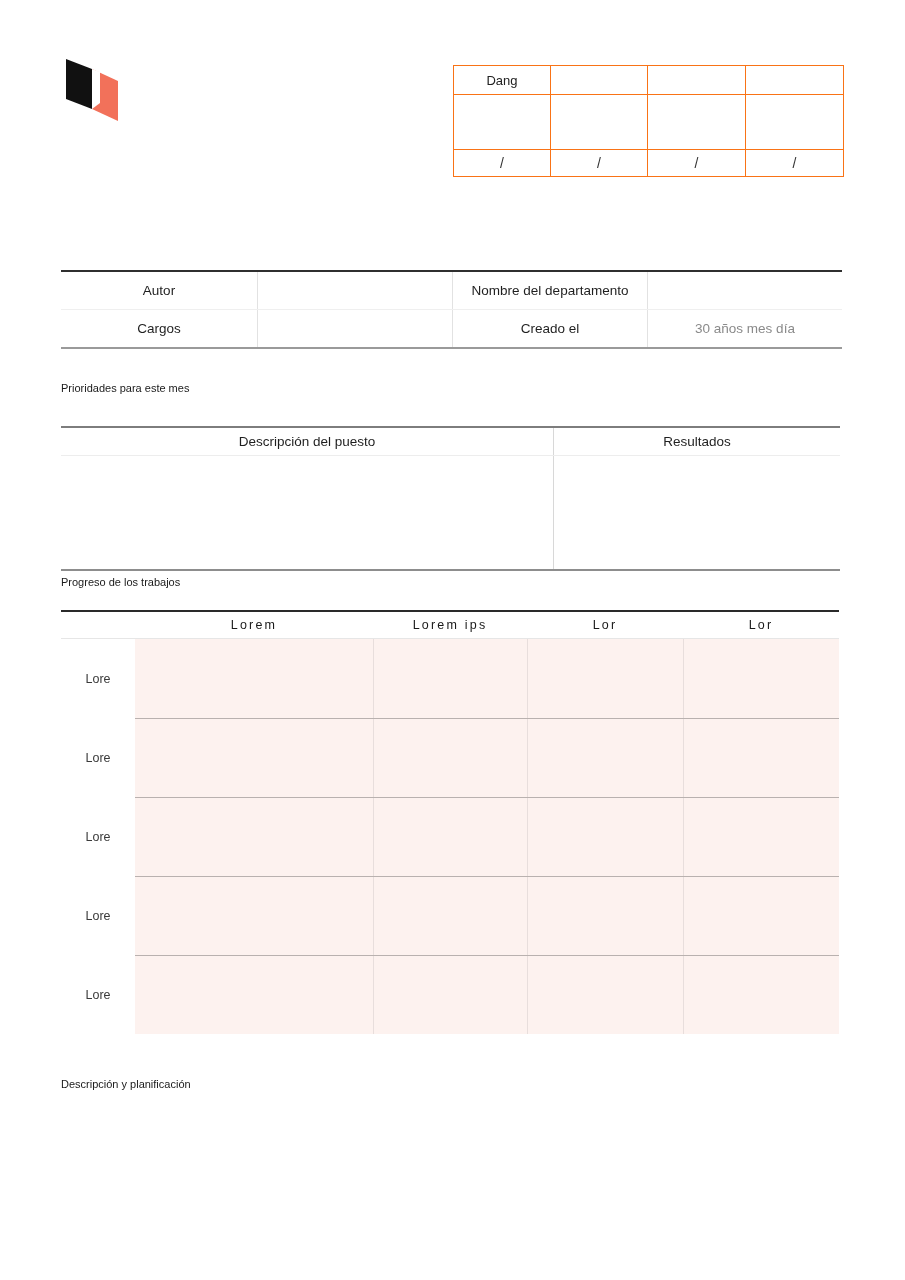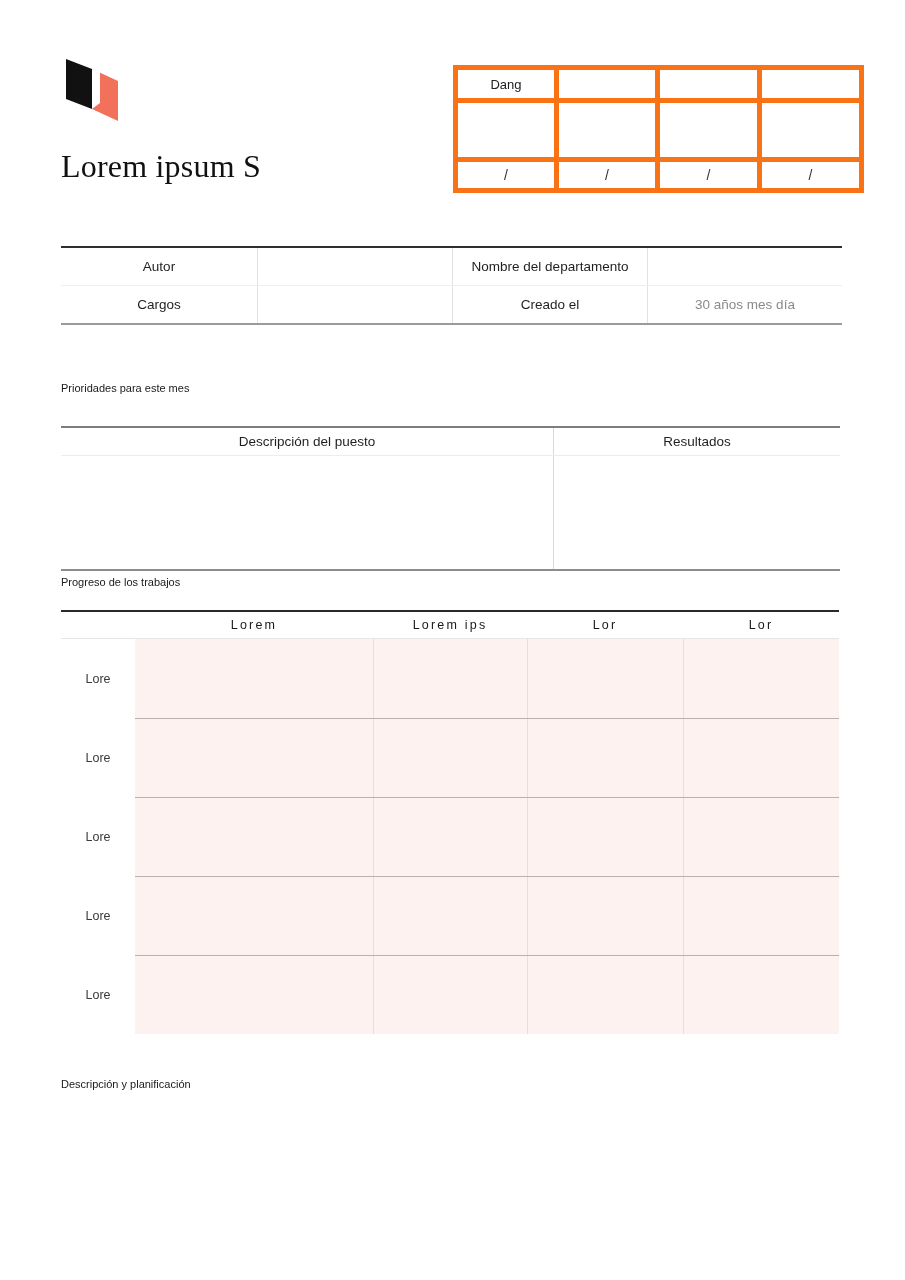--- a/index.html
+++ b/index.html
@@ -46,21 +46,21 @@
   
   .coral-table {
     position: absolute;
     left: 453px;
     top: 65px;
     width: 386px;
     border-collapse: collapse;
     table-layout: fixed;
   }
   .coral-table td {
-    border: 5px solid #f97316;
+    border: 1px solid #f97316;
     font-size: 13px;
     color: #222222;
     text-align: center;
     vertical-align: middle;
     padding: 0;
   }
   .coral-table tr.r1 td { height: 28px; }
   .coral-table tr.r2 td { height: 54px; }
   .coral-table tr.r3 td { height: 26px; }
   .coral-table .slash {
@@ -79,21 +79,21 @@
     padding: 0;
     font-weight: 400;
     text-align: center;
     vertical-align: middle;
     color: #1f1f1f;
   }
 
   
   .meta-table {
     left: 61px;
-    top: 246px;
+    top: 270px;
     width: 778px;
   }
   .meta-table .toprule td {
     border-top: 2.5px solid #2f2f2f;
   }
   .meta-table td {
     border-right: 1px solid #e2e2e2;
     font-size: 13.5px;
     height: 37px;
   }
@@ -182,21 +182,20 @@
 <div class="page">
 
   <div class="logo">
     <svg width="66" height="72" viewBox="0 0 66 72" xmlns="http://www.w3.org/2000/svg">
       <polygon points="30,14 56,26 56,66 30,54" fill="#f2715a"></polygon>
       <polygon points="4,4 30,14 30,54 4,44" fill="#111111"></polygon>
       <polygon points="30,14 38,17 38,48 30,54" fill="#ffffff"></polygon>
     </svg>
   </div>
 
-  <div class="title">Lorem ipsum S</div>
 
   <table class="coral-table">
     <tbody>
       <tr class="r1">
         <td style="width:96px">Dang</td>
         <td style="width:96px"></td>
         <td style="width:97px"></td>
         <td style="width:97px"></td>
       </tr>
       <tr class="r2">

